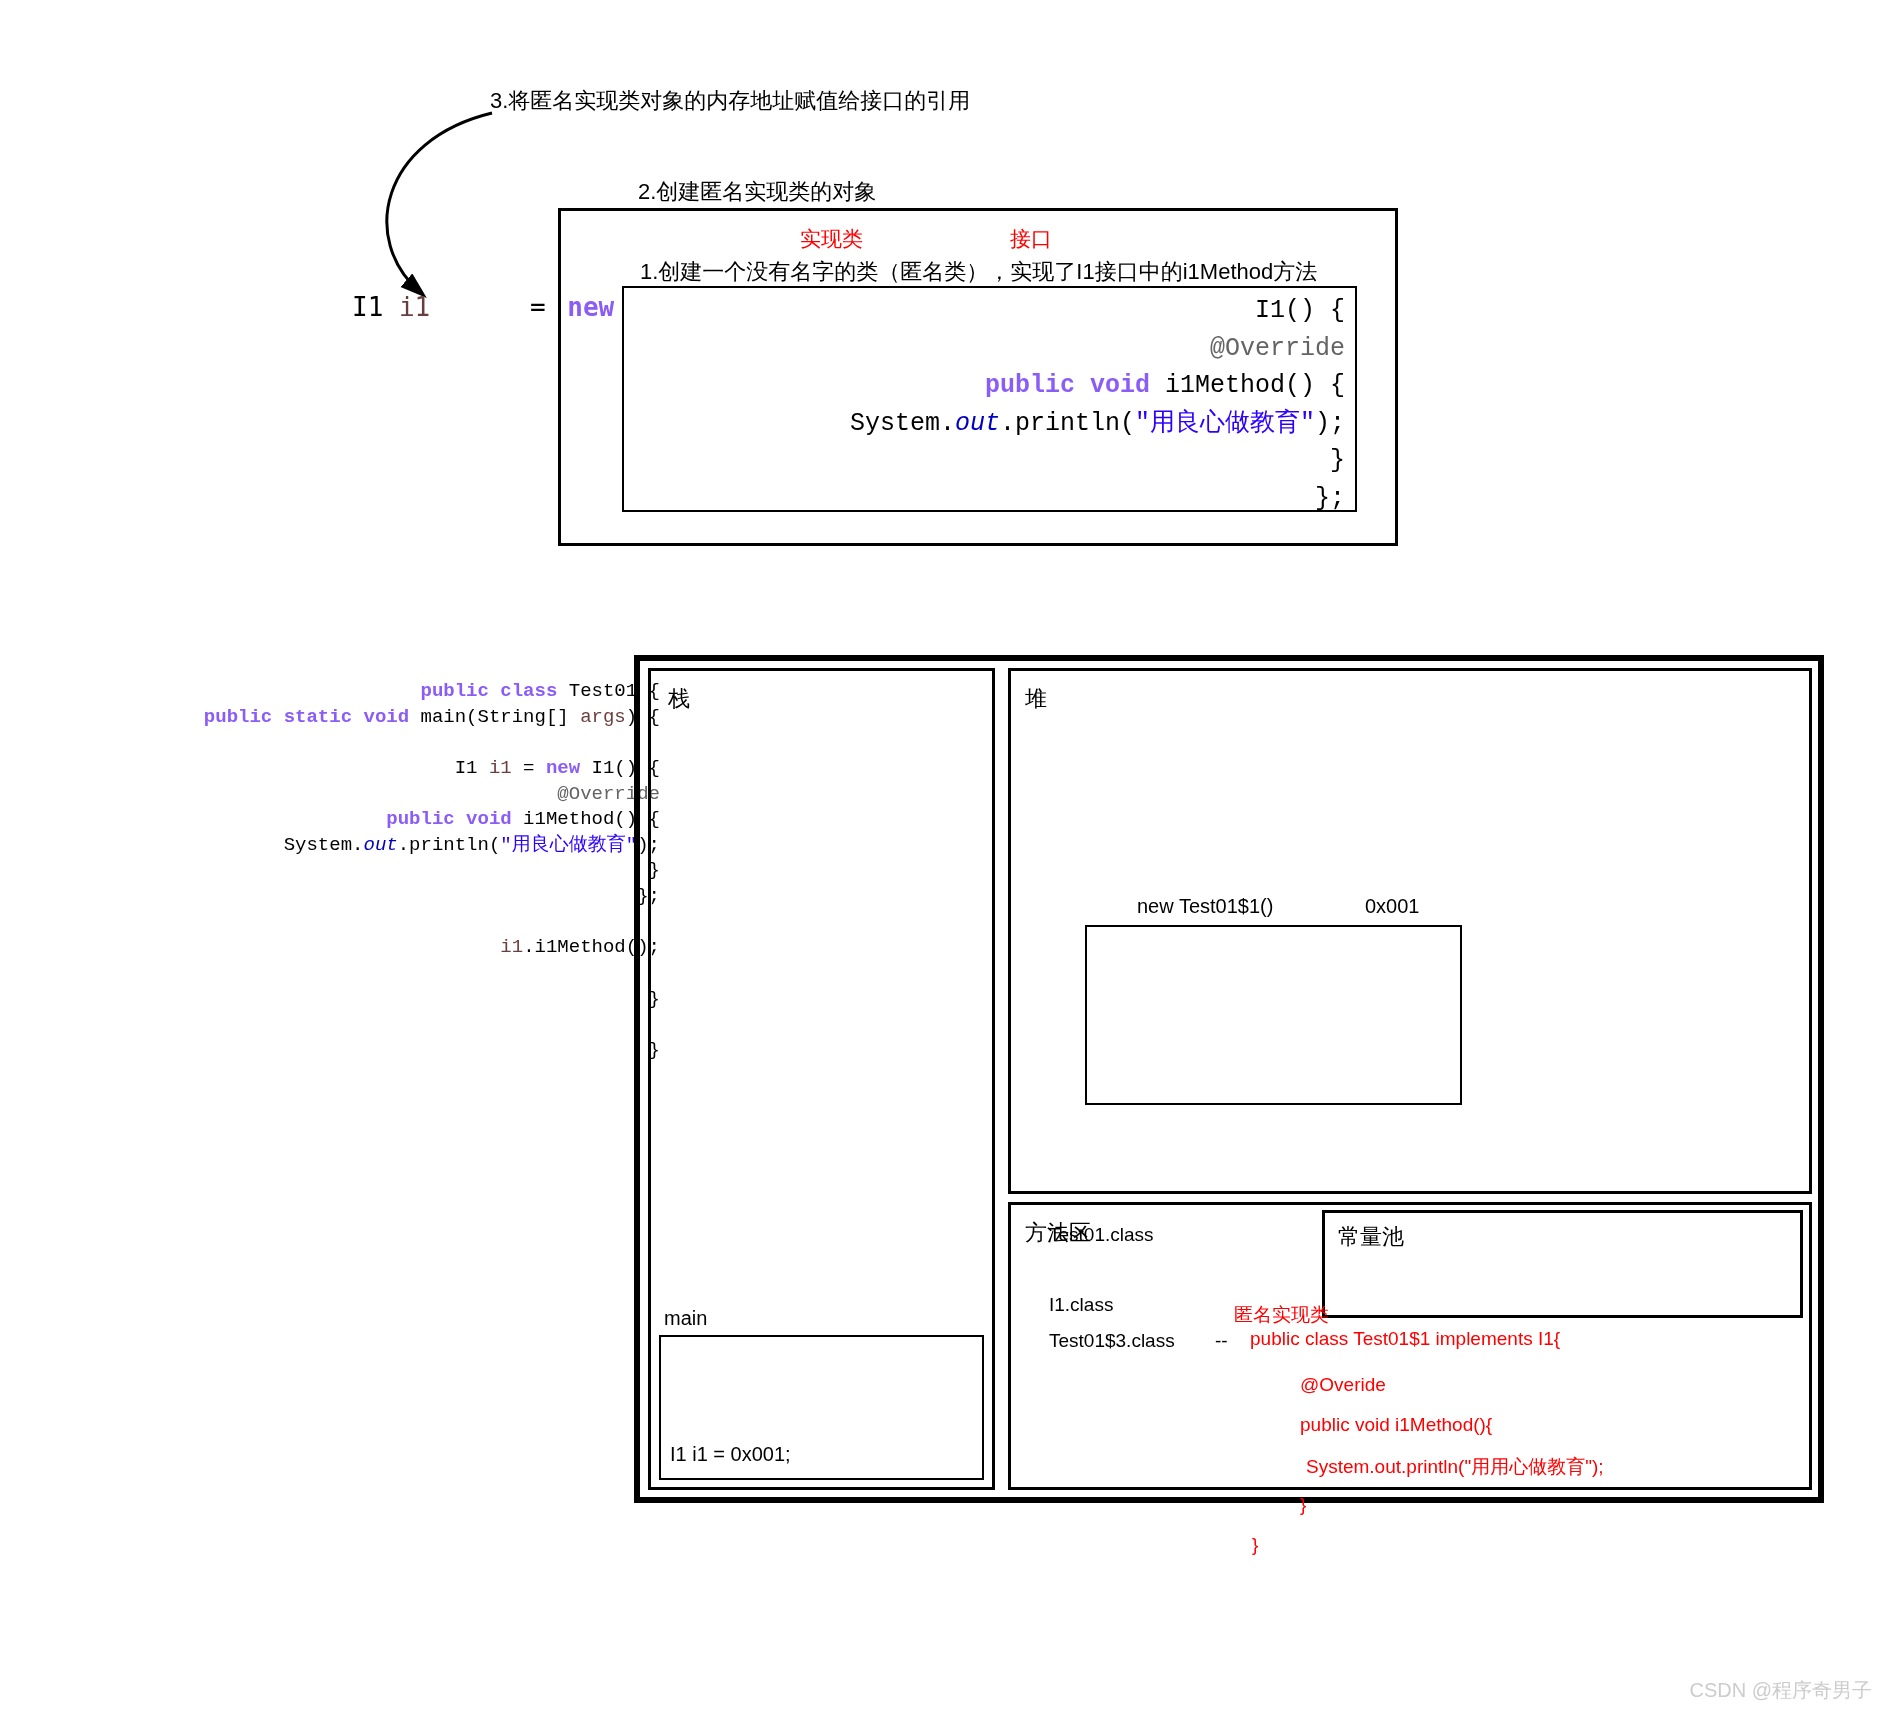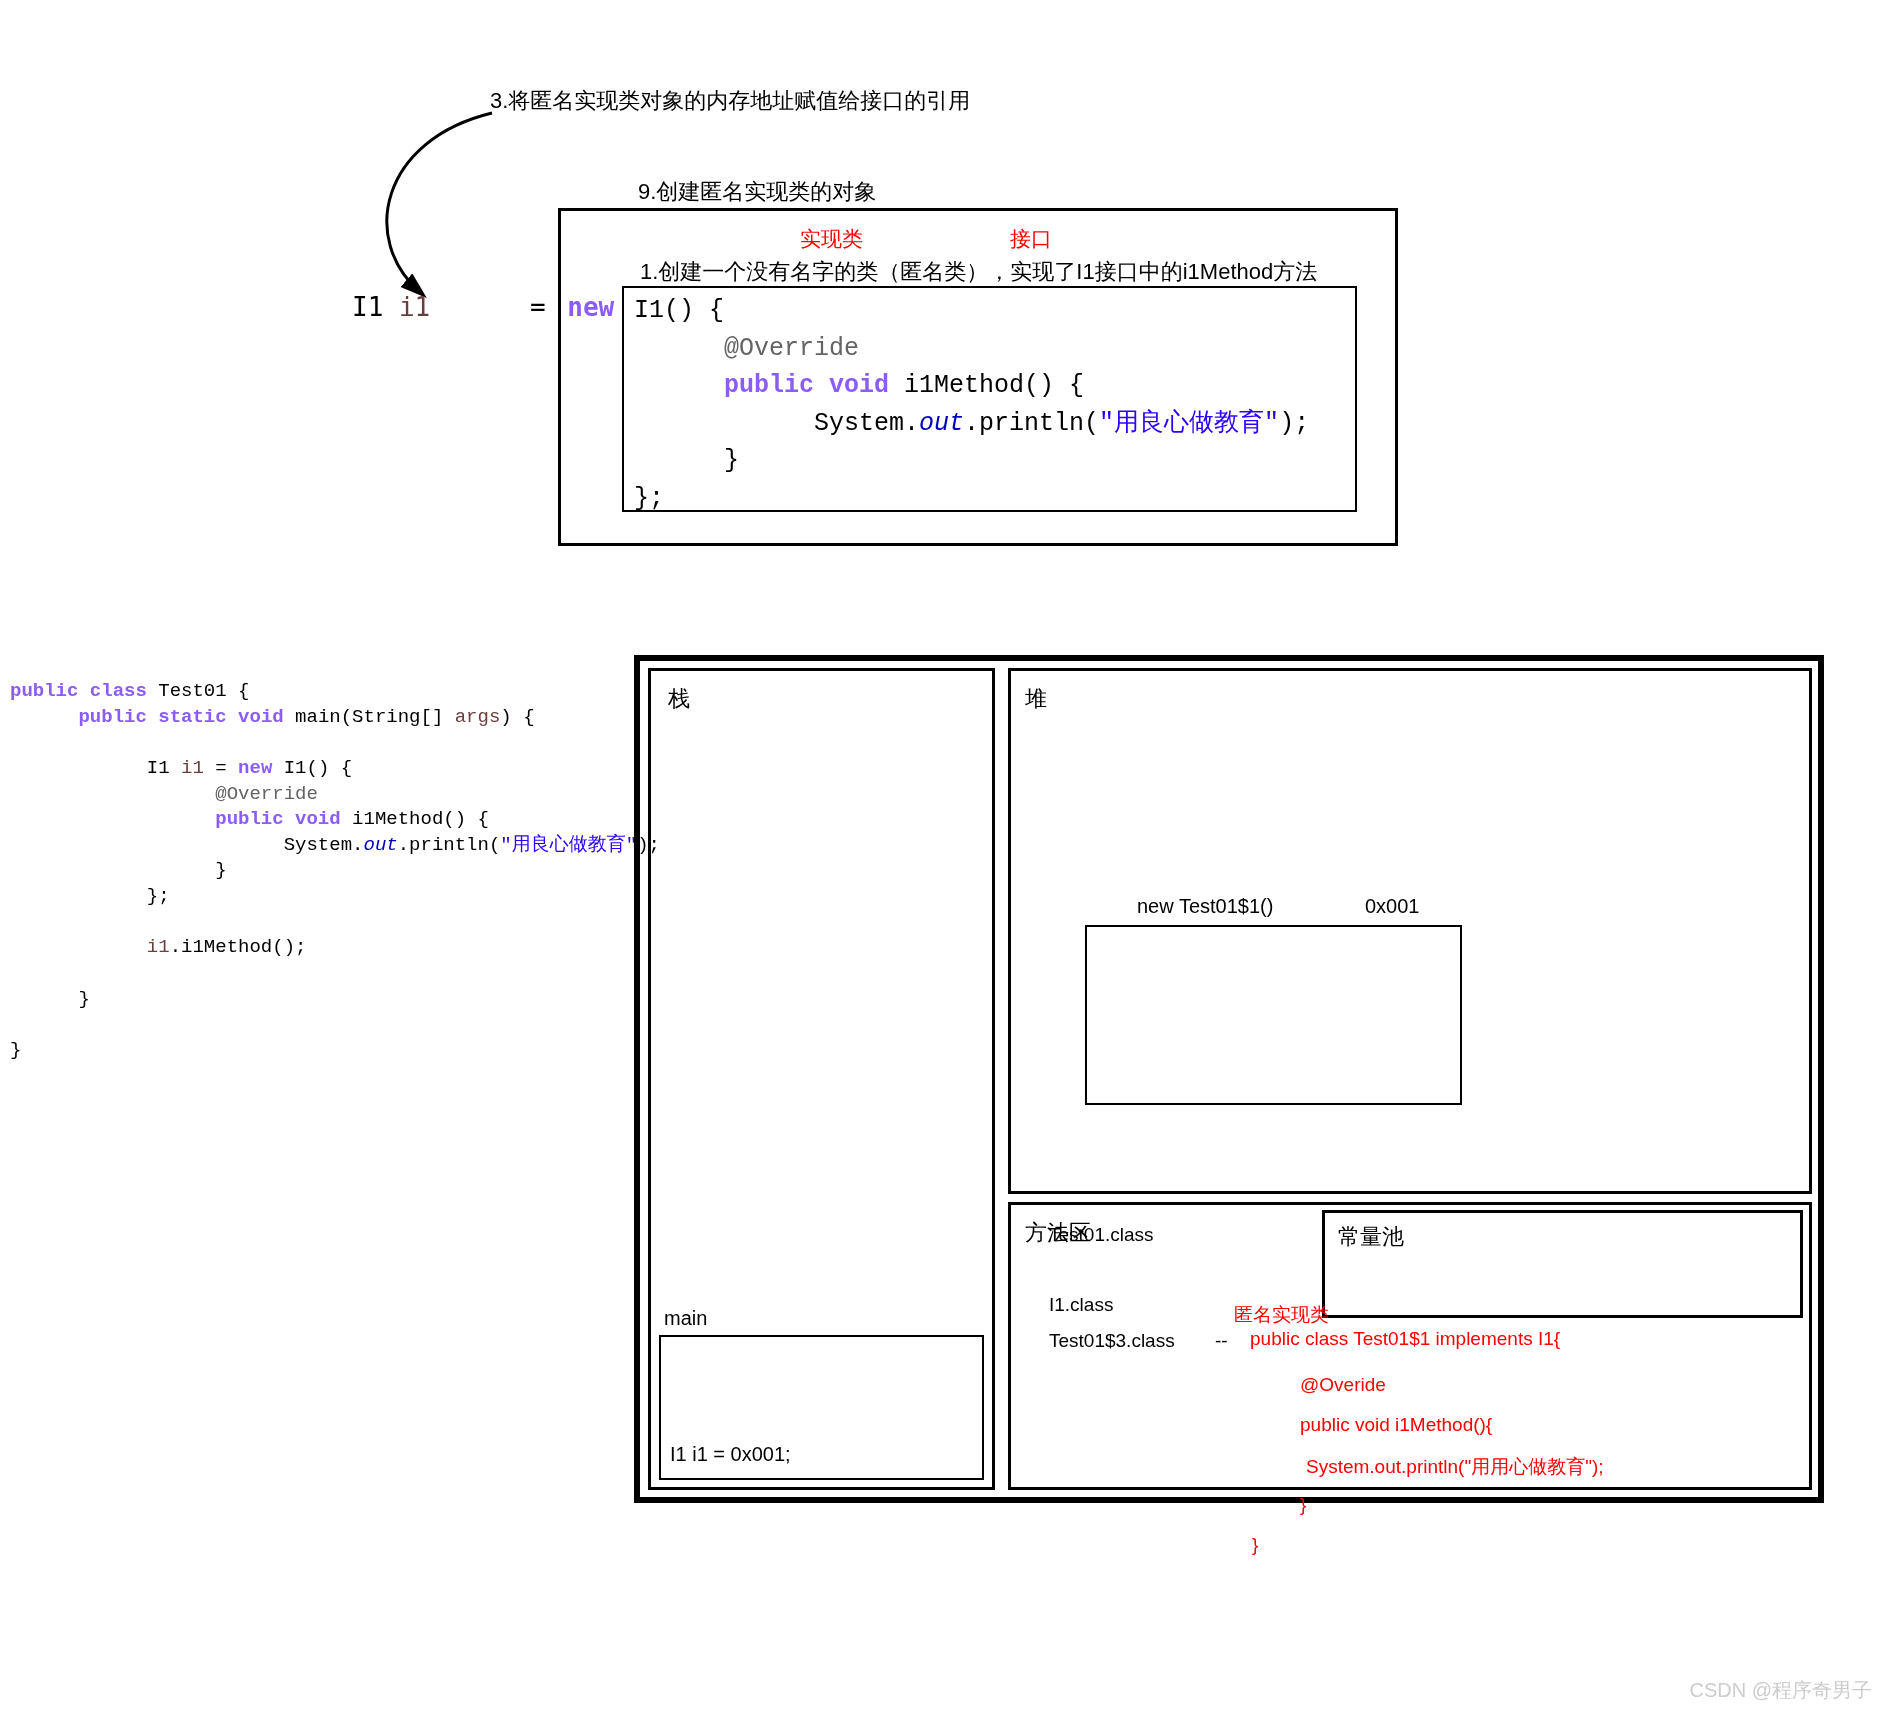--- a/index.html
+++ b/index.html
@@ -1,37 +1,37 @@
 <!DOCTYPE html>
 <html><head>
   <meta charset="utf-8">
   <style>
     * { box-sizing: border-box; margin: 0; padding: 0; }
     body { width: 1890px; height: 1722px; position: relative; font-family: 'Segoe UI', Arial, sans-serif; background: #fff; }
-    .abs { position: absolute; }
+    .abs { position: absolute; text-align: right; }
     .box { border: 3px solid #000; }
     .thinbox { border: 2px solid #000; }
     .kw { color: #8b5cf6; font-weight: bold; }
     .str { color: #2a00ff; }
     .anno { color: #646464; }
     .varn { color: #6a3e3e; }
     .outn { color: #0000c0; font-style: italic; }
     .red { color: #ff0000; }
     .ltext { color: #000; font-size: 22px; }
     .small { font-size: 19px; }
     .code-lower { font-family: Consolas, 'Courier New', monospace; font-size: 19px; line-height: 1.35; white-space: pre; }
     pre.code-upper { font-family: Consolas, 'Courier New', monospace; font-size: 25px; line-height: 1.5; white-space: pre; }
     .arrow-svg { position: absolute; top: 0; left: 0; pointer-events: none; }
     .watermark { position: absolute; right: 18px; bottom: 18px; color: #ccc; font-size: 20px; }
   </style>
 </head>
 <body>
 
 <div class="abs ltext" style="top:86px; left:490px;">3.将匿名实现类对象的内存地址赋值给接口的引用</div>
-<div class="abs ltext" style="top:177px; left:638px;">9.创建匿名实现类的对象</div>
+<div class="abs ltext" style="top:177px; left:638px;">2.创建匿名实现类的对象</div>
 
 <svg class="arrow-svg" width="1890" height="1722">
   <defs>
     <marker id="ah" markerWidth="10" markerHeight="10" refX="6" refY="3" orient="auto">
       <path d="M0,0 L0,6 L9,3 z" fill="#000"></path>
     </marker>
   </defs>
   <path d="M 492 113 C 380 140, 360 240, 420 292" stroke="#000" stroke-width="3" fill="none" marker-end="url(#ah)"></path>
 </svg>
 

